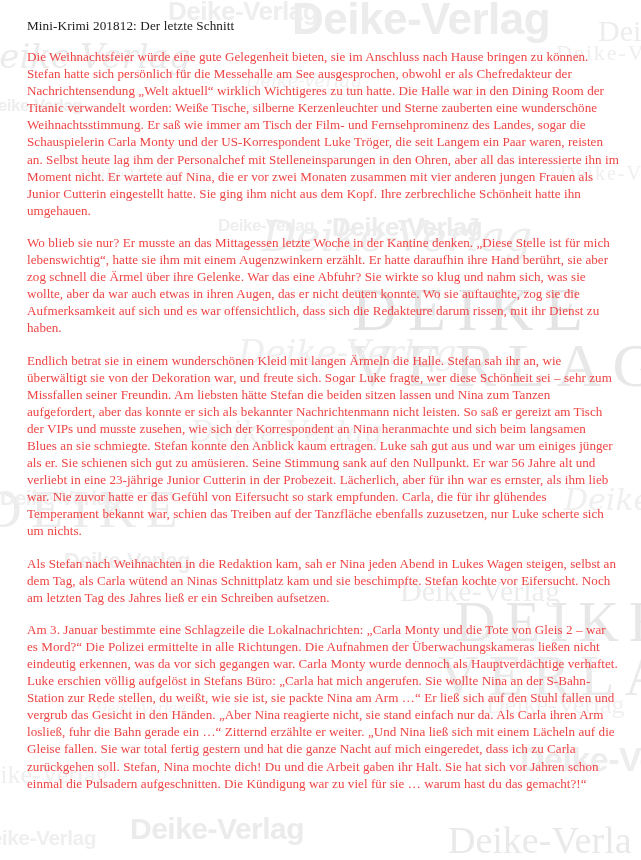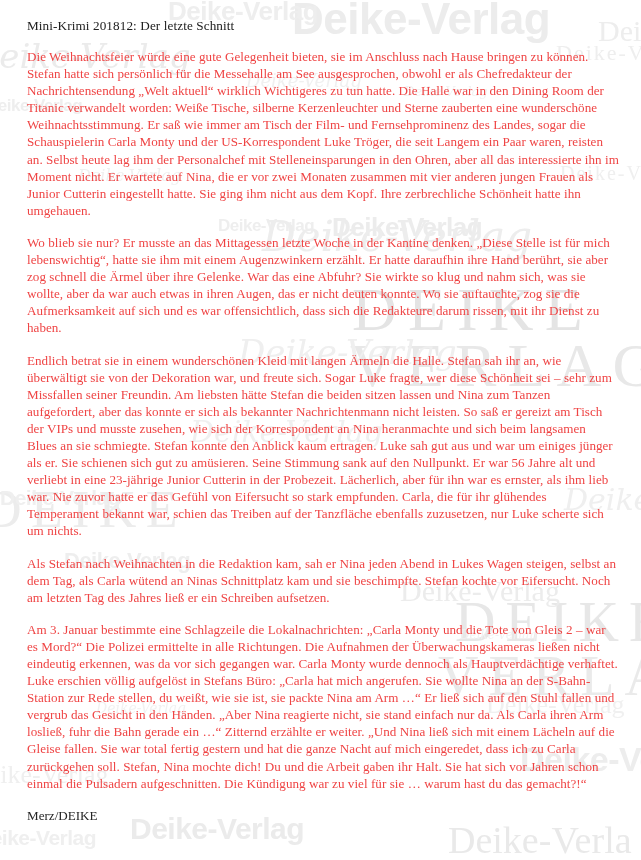--- a/index.html
+++ b/index.html
@@ -159,14 +159,13 @@
   <p class="para">Die Weihnachtsfeier würde eine gute Gelegenheit bieten, sie im Anschluss nach Hause bringen zu können. Stefan hatte sich persönlich für die Messehalle am See ausgesprochen, obwohl er als Chefredakteur der Nachrichtensendung „Welt aktuell“ wirklich Wichtigeres zu tun hatte. Die Halle war in den Dining Room der Titanic verwandelt worden: Weiße Tische, silberne Kerzenleuchter und Sterne zauberten eine wunderschöne Weihnachtsstimmung. Er saß wie immer am Tisch der Film- und Fernsehprominenz des Landes, sogar die Schauspielerin Carla Monty und der US-Korrespondent Luke Tröger, die seit Langem ein Paar waren, reisten an. Selbst heute lag ihm der Personalchef mit Stelleneinsparungen in den Ohren, aber all das interessierte ihn im Moment nicht. Er wartete auf Nina, die er vor zwei Monaten zusammen mit vier anderen jungen Frauen als Junior Cutterin eingestellt hatte. Sie ging ihm nicht aus dem Kopf. Ihre zerbrechliche Schönheit hatte ihn umgehauen.</p>
 
   <p class="para">Wo blieb sie nur? Er musste an das Mittagessen letzte Woche in der Kantine denken. „Diese Stelle ist für mich lebenswichtig“, hatte sie ihm mit einem Augenzwinkern erzählt. Er hatte daraufhin ihre Hand berührt, sie aber zog schnell die Ärmel über ihre Gelenke. War das eine Abfuhr? Sie wirkte so klug und nahm sich, was sie wollte, aber da war auch etwas in ihren Augen, das er nicht deuten konnte. Wo sie auftauchte, zog sie die Aufmerksamkeit auf sich und es war offensichtlich, dass sich die Redakteure darum rissen, mit ihr Dienst zu haben.</p>
 
   <p class="para">Endlich betrat sie in einem wunderschönen Kleid mit langen Ärmeln die Halle. Stefan sah ihr an, wie überwältigt sie von der Dekoration war, und freute sich. Sogar Luke fragte, wer diese Schönheit sei – sehr zum Missfallen seiner Freundin. Am liebsten hätte Stefan die beiden sitzen lassen und Nina zum Tanzen aufgefordert, aber das konnte er sich als bekannter Nachrichtenmann nicht leisten. So saß er gereizt am Tisch der VIPs und musste zusehen, wie sich der Korrespondent an Nina heranmachte und sich beim langsamen Blues an sie schmiegte. Stefan konnte den Anblick kaum ertragen. Luke sah gut aus und war um einiges jünger als er. Sie schienen sich gut zu amüsieren. Seine Stimmung sank auf den Nullpunkt. Er war 56 Jahre alt und verliebt in eine 23-jährige Junior Cutterin in der Probezeit. Lächerlich, aber für ihn war es ernster, als ihm lieb war. Nie zuvor hatte er das Gefühl von Eifersucht so stark empfunden. Carla, die für ihr glühendes Temperament bekannt war, schien das Treiben auf der Tanzfläche ebenfalls zuzusetzen, nur Luke scherte sich um nichts.</p>
 
   <p class="para">Als Stefan nach Weihnachten in die Redaktion kam, sah er Nina jeden Abend in Lukes Wagen steigen, selbst an dem Tag, als Carla wütend an Ninas Schnittplatz kam und sie beschimpfte. Stefan kochte vor Eifersucht. Noch am letzten Tag des Jahres ließ er ein Schreiben aufsetzen.</p>
 
   <p class="para">Am 3. Januar bestimmte eine Schlagzeile die Lokalnachrichten: „Carla Monty und die Tote von Gleis 2 – war es Mord?“ Die Polizei ermittelte in alle Richtungen. Die Aufnahmen der Überwachungskameras ließen nicht eindeutig erkennen, was da vor sich gegangen war. Carla Monty wurde dennoch als Hauptverdächtige verhaftet. Luke erschien völlig aufgelöst in Stefans Büro: „Carla hat mich angerufen. Sie wollte Nina an der S-Bahn-Station zur Rede stellen, du weißt, wie sie ist, sie packte Nina am Arm …“ Er ließ sich auf den Stuhl fallen und vergrub das Gesicht in den Händen. „Aber Nina reagierte nicht, sie stand einfach nur da. Als Carla ihren Arm losließ, fuhr die Bahn gerade ein …“ Zitternd erzählte er weiter. „Und Nina ließ sich mit einem Lächeln auf die Gleise fallen. Sie war total fertig gestern und hat die ganze Nacht auf mich eingeredet, dass ich zu Carla zurückgehen soll. Stefan, Nina mochte dich! Du und die Arbeit gaben ihr Halt. Sie hat sich vor Jahren schon einmal die Pulsadern aufgeschnitten. Die Kündigung war zu viel für sie … warum hast du das gemacht?!“</p>
 
-  <p class="byline">Merz/DEIKE</p>
 </div>
 
 </body></html>

